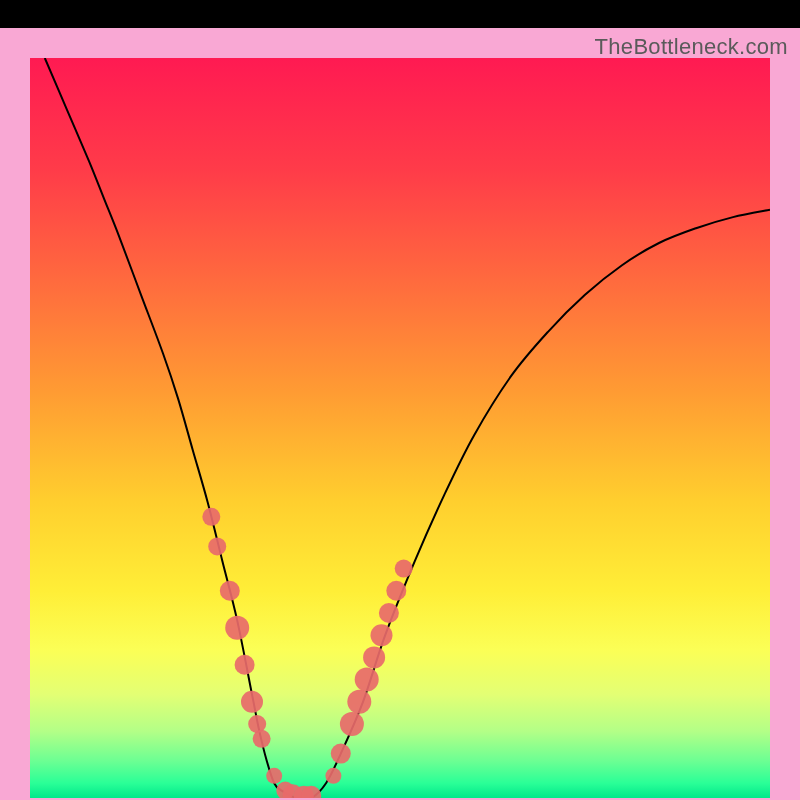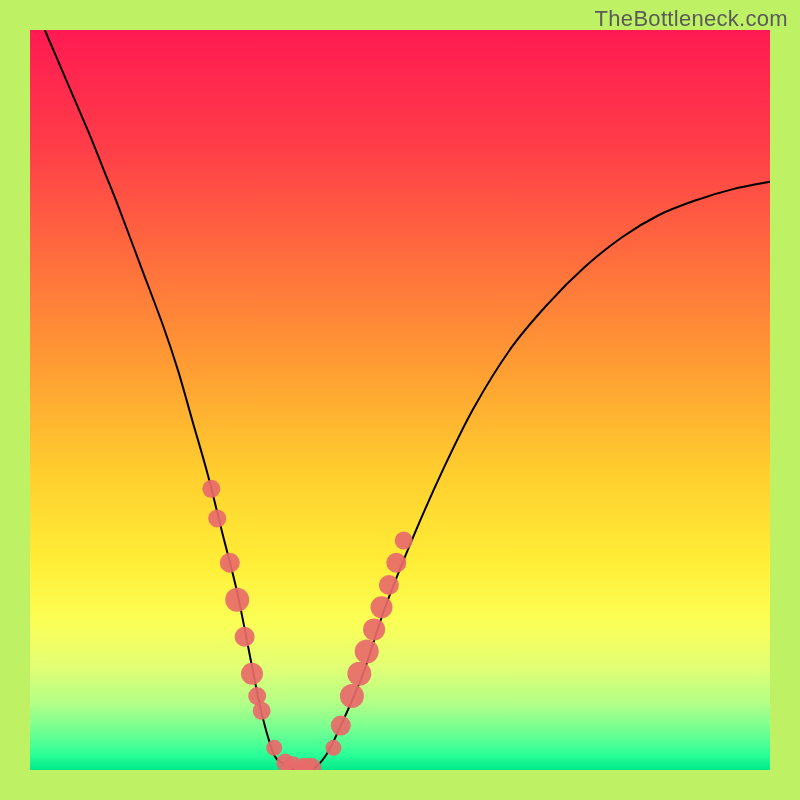--- a/index.html
+++ b/index.html
@@ -11,21 +11,22 @@
     width: 800px;
     height: 800px;
     background: #000;
     position: relative;
     overflow: hidden;
     font-family: Arial, Helvetica, sans-serif;
   }
   .frame {
     position: absolute;
     inset: 0;
-    background: #bef264;
+    background: #f9a8d4;
+    margin-top: 28px;
   }
   .plot-area {
     position: absolute;
     left: 30px;
     top: 30px;
     width: 740px;
     height: 740px;
     overflow: hidden;
   }
   .gradient-bg {

